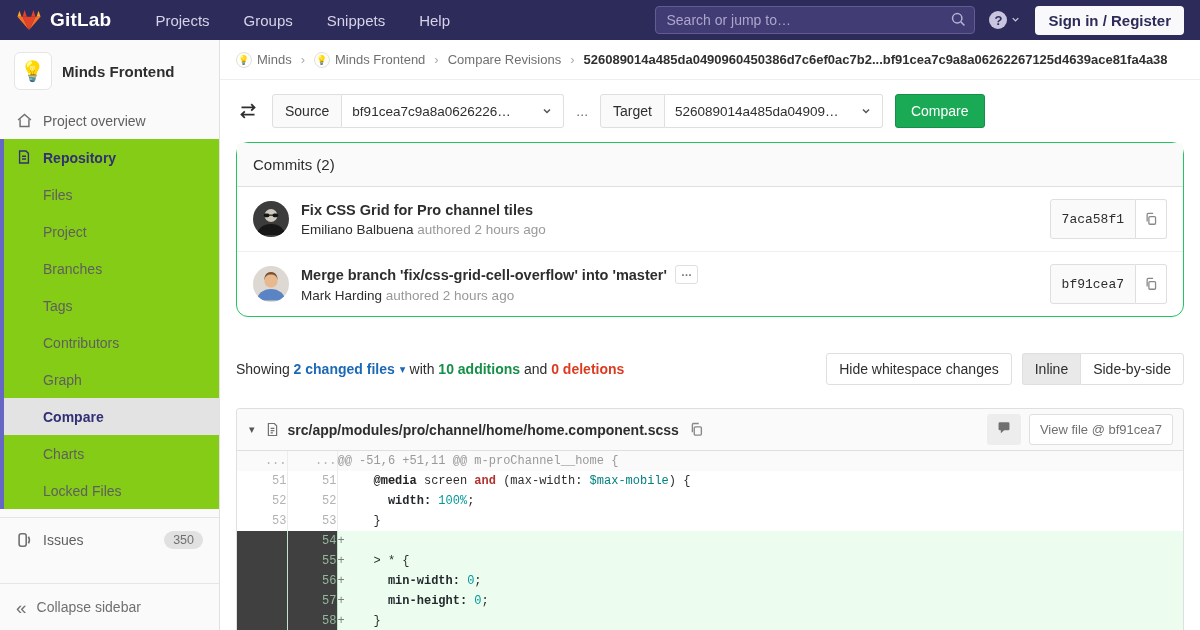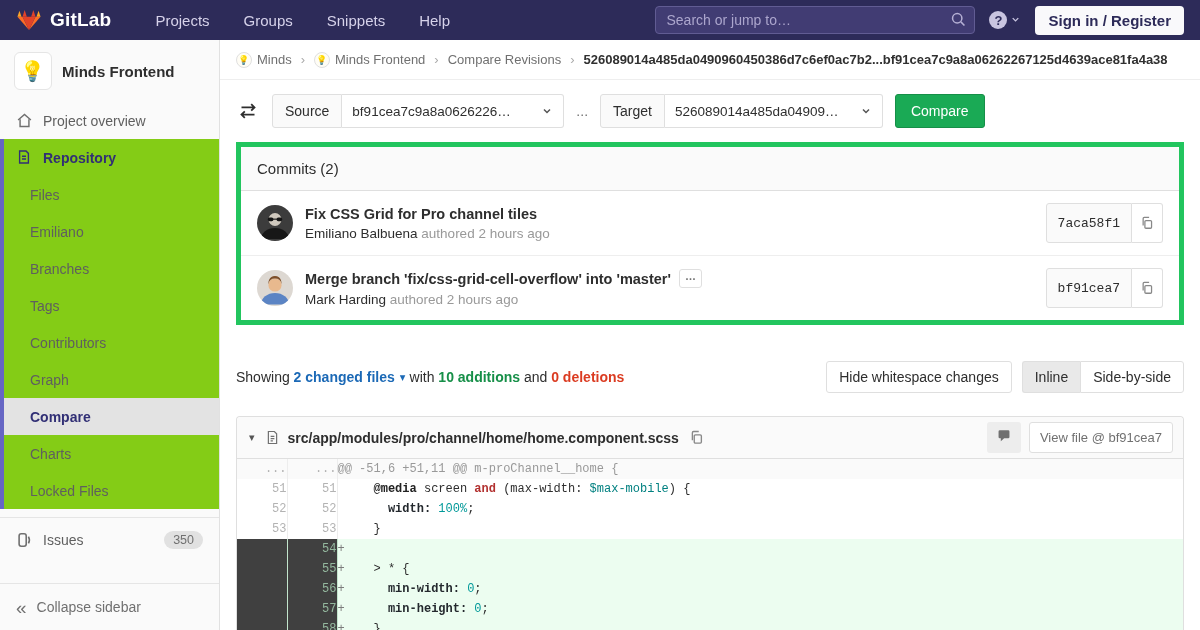--- a/index.html
+++ b/index.html
@@ -27,21 +27,21 @@
   
   .layout { display:flex; height:590px; }
   .sidebar { position:relative; width:220px; background:#fafafa; border-right:1px solid #e1e1e1; flex:none; }
   .project-context { display:flex; align-items:center; gap:10px; padding:12px 16px 12px 14px; cursor:pointer; }
   .project-avatar { width:38px; height:38px; border:1px solid #e5e5e5; border-radius:6px; background:#fff; display:flex; align-items:center; justify-content:center; font-size:20px; }
   .project-title { font-weight:bold; font-size:15px; color:#2e2e2e; }
   .side-item { display:flex; align-items:center; gap:10px; height:37px; padding:0 16px; color:#5f5f5f; font-size:14px; cursor:pointer; }
   .side-item .s-icon { width:17px; height:17px; color:#707070; flex:none; display:flex; }
   .repo-section { background:#84cc16; border-left:4px solid #6666c4; }
   .repo-section .side-item { padding-left:12px; }
-  .repo-section .side-item.sub { padding-left:26px;text-align:right; }
+  .repo-section .side-item.sub { padding-left:39px;text-align:right; }
   .side-item.section-head { color:#312f75; font-weight:bold; }
   .side-item.section-head .s-icon { color:#312f75; }
   .side-item.active-item { background:#e3e3e3; color:#312f75; font-weight:bold; }
   .side-divider { border-top:1px solid #e5e5e5; margin-top:8px; }
   .issues-item { height:44px; }
   .issues-item .count-badge { margin-left:auto; background:#e1e1e1; color:#707070; border-radius:10px; font-size:12.5px; padding:2px 9px; }
   .collapse-bar { position:absolute; left:0; right:0; bottom:0; border-top:1px solid #e5e5e5; background:#fafafa; height:47px; display:flex; align-items:center; gap:10px; padding:0 16px; color:#707070; cursor:pointer; }
   .collapse-chev { font-size:19px; color:#707070; line-height:1; }
 
   
@@ -54,21 +54,21 @@
 
   .compare-form { display:flex; align-items:center; gap:12px; margin:14px 16px 0; }
   .swap-btn { background:none; border:none; color:#2e2e2e; cursor:pointer; display:flex; padding:2px; }
   .ref-group { display:flex; height:34px; }
   .ref-addon { background:#fafafa; border:1px solid #dfdfdf; border-radius:3px 0 0 3px; display:flex; align-items:center; padding:0 12px; color:#2e2e2e; }
   .ref-dropdown { background:#fff; border:1px solid #dfdfdf; border-left:none; border-radius:0 3px 3px 0; display:flex; align-items:center; justify-content:space-between; width:222px; padding:8px 10px; font-size:13.5px; color:#2e2e2e; cursor:pointer; }
   .ref-dropdown .chev { color:#555; display:flex; }
   .form-dots { color:#707070; }
   .compare-btn { background:#1aaa55; border:1px solid #168f48; color:#fff; border-radius:3px; height:34px; padding:0 15px; font-size:14px; cursor:pointer; font-family:inherit; }
 
-  .panel { border:5px solid #22c55e; border-radius:0; margin:14px 16px 0; }
+  .panel { border:1px solid #22c55e; border-radius:12px; margin:14px 16px 0; }
   .panel-header { background:#fafafa; border-bottom:1px solid #dfdfdf; border-radius:4px 4px 0 0; padding:13px 16px; font-size:15px; color:#2e2e2e; }
   .commit-row { display:flex; align-items:center; padding:12px 16px; }
   .commit-row + .commit-row { border-top:1px solid #eee; }
   .commit-avatar { width:36px; height:36px; border-radius:50%; overflow:hidden; flex:none; margin-right:12px; }
   .commit-body { flex:1; min-width:0; }
   .commit-title { font-weight:bold; font-size:14.5px; color:#2e2e2e; display:flex; align-items:center; gap:8px; }
   .commit-title .title-text { cursor:pointer; }
   .msg-expander { border:1px solid #dfdfdf; background:#fff; border-radius:3px; color:#707070; font-weight:bold; font-size:11px; line-height:9px; padding:2px 5px 6px; cursor:pointer; }
   .commit-meta { margin-top:4px; font-size:13.5px; color:#999; }
   .commit-meta .author { color:#2e2e2e; cursor:pointer; }
@@ -184,21 +184,21 @@
         <div class="side-item section-head">
           <span class="s-icon">
             <svg width="16" height="16" viewBox="0 0 20 20" fill="none" stroke="currentColor" stroke-width="1.7">
                 <path d="M4.5 2.5h8l3 3v12h-11z"></path>
                 <path d="M7.5 9h5M7.5 12.5h5"></path>
               </svg>
           </span>
           <span>Repository</span>
         </div>
         <div class="side-item sub">Files</div>
-        <div class="side-item sub">Emiliano</div>
+        <div class="side-item sub">Project</div>
         <div class="side-item sub">Branches</div>
         <div class="side-item sub">Tags</div>
         <div class="side-item sub">Contributors</div>
         <div class="side-item sub">Graph</div>
         <div class="side-item sub active-item">Compare</div>
         <div class="side-item sub">Charts</div>
         <div class="side-item sub">Locked Files</div>
       </div>
       <div class="side-divider"></div>
       <div class="side-item issues-item">

